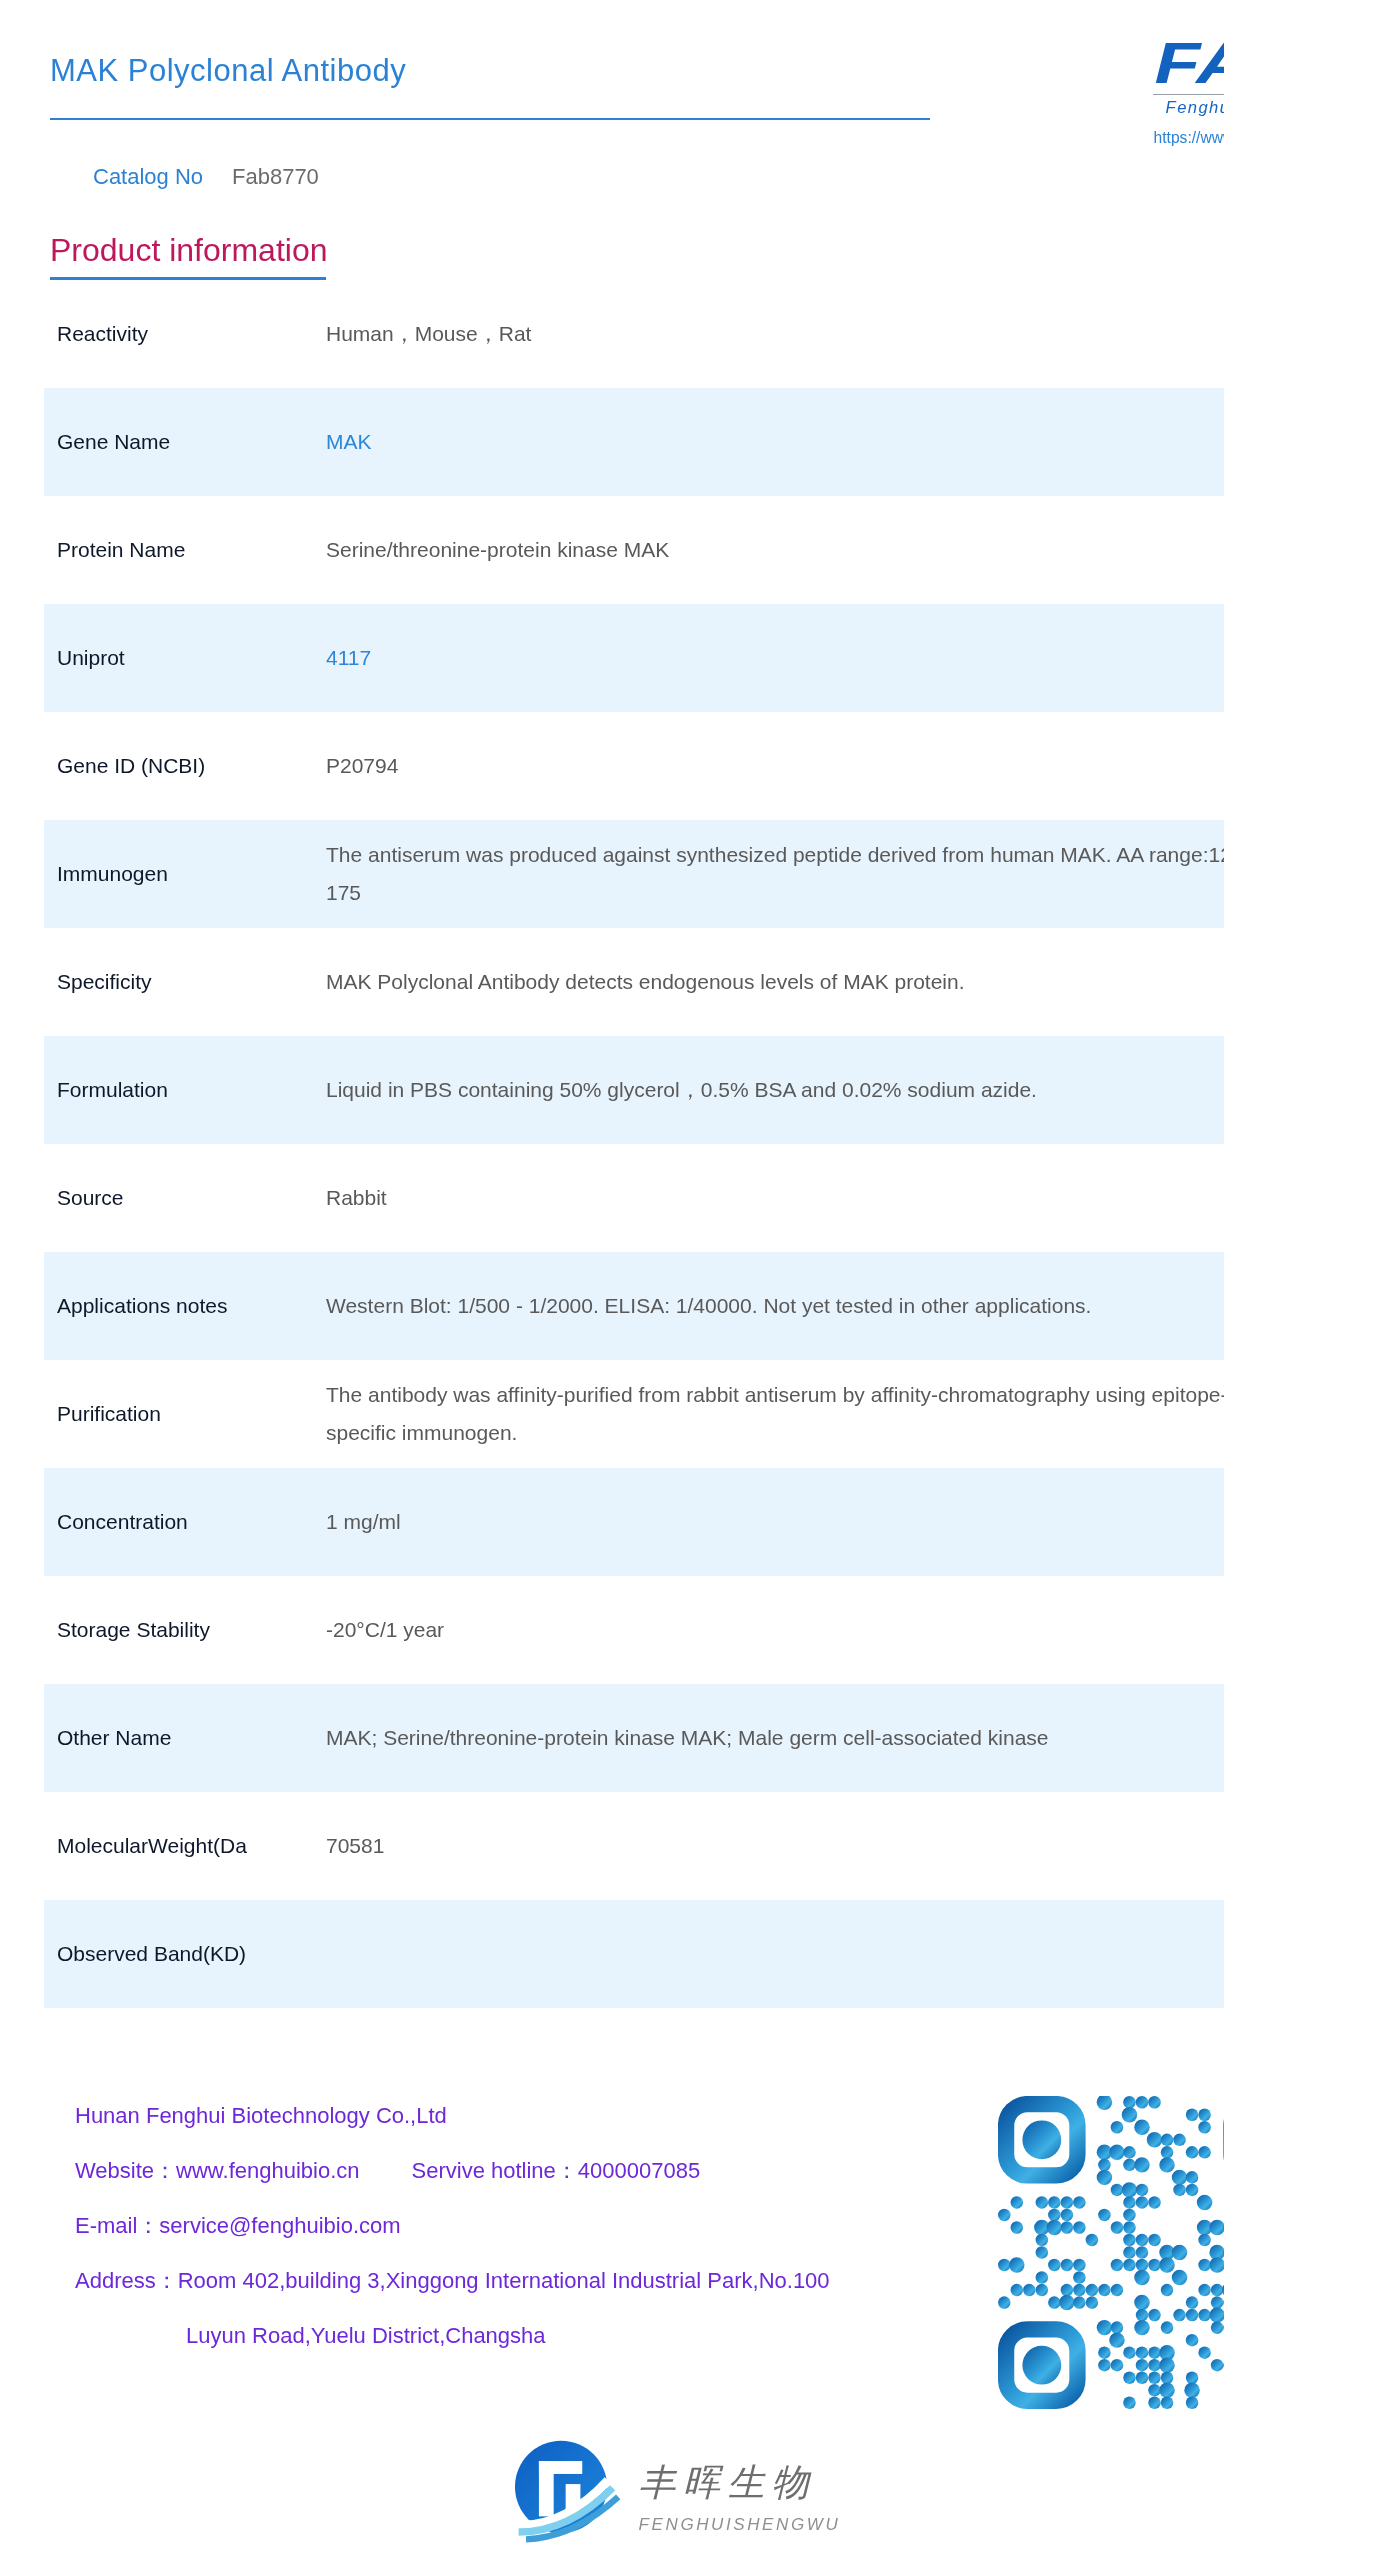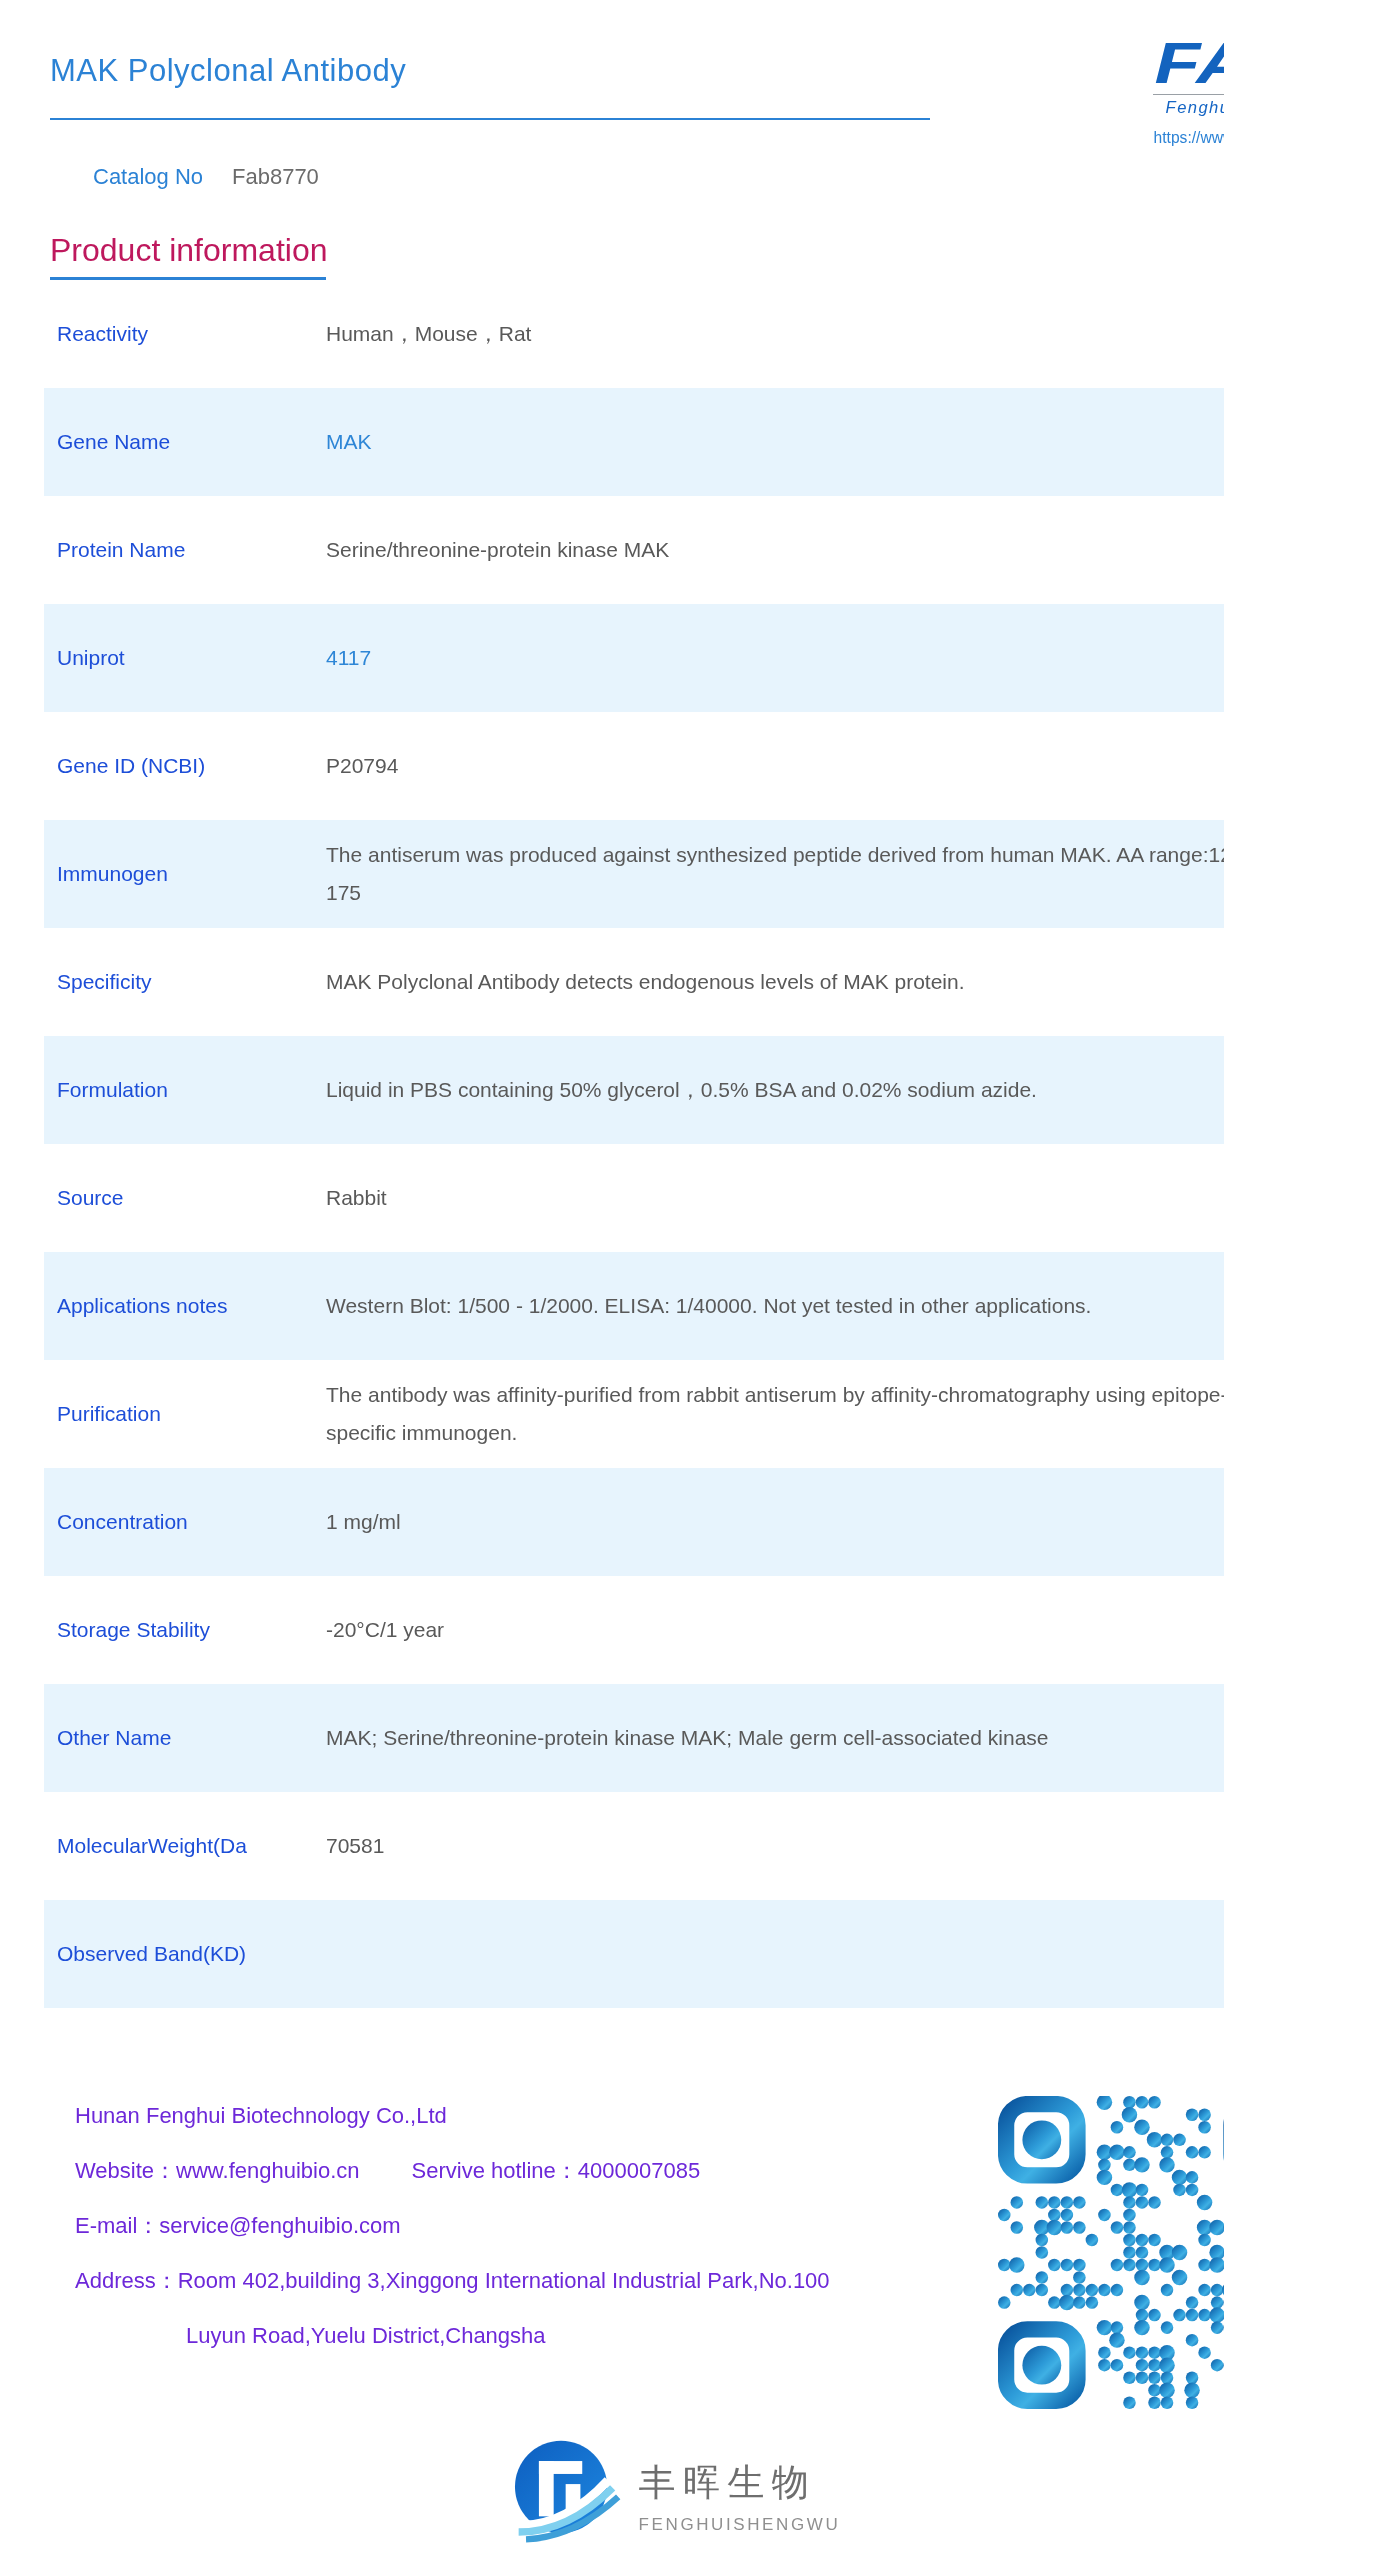--- a/index.html
+++ b/index.html
@@ -25,35 +25,35 @@
 
   .section-title { position:absolute; left:50px; top:232px; font-size:32px; font-weight:400;
            color:#be185d; }
   .section-underline { position:absolute; left:50px; top:277px; width:276px; height:2.8px;
            background:#2b82d5; }
 
   
   .ptable { position:absolute; left:44px; top:280px; width:1308px; }
   .trow { display:flex; align-items:center; min-height:108px; padding:14.7px 0; }
   .trow.alt { background:#e7f4fd; }
-  .tlabel { flex:0 0 282px; padding-left:13px; font-size:21px; color:#1d4ed8; }
+  .tlabel { flex:0 0 282px; padding-left:13px; font-size:21px; color:#0f172a; }
   .tvalue { width:938px; font-size:21px; color:#595959; line-height:38px; }
   .tvalue.link { color:#2e86d6; }
 
   
   .footer { position:absolute; left:75px; top:2088px; font-size:22px; color:#6d28d9; }
   .footer .fline { height:55px; line-height:55px; white-space:nowrap; }
   .footer .indent { padding-left:111px; }
   .hotline-group { margin-left:52px; }
 
   .qr-wrap { position:absolute; left:998px; top:2096px; width:313px; height:313px; }
 
   
   .bottom-logo { position:absolute; left:513px; top:2438px; display:flex; align-items:flex-start; }
-  .bl-text { margin-left:16.6px; padding-top:20px; }
+  .bl-text { margin-left:16.6px; padding-top:20px;font-style:italic; }
   .bl-cn { font-size:37px; color:#6e6e6e; letter-spacing:7.4px; white-space:nowrap; }
   .bl-en { margin-top:7.4px; font-size:17px; color:#8f8f8f; letter-spacing:2.6px; white-space:nowrap; }
 </style>
 </head>
 <body>
 
 <div class="page">
 
   <div class="title">MAK Polyclonal Antibody</div>
   <div class="title-underline"></div>

